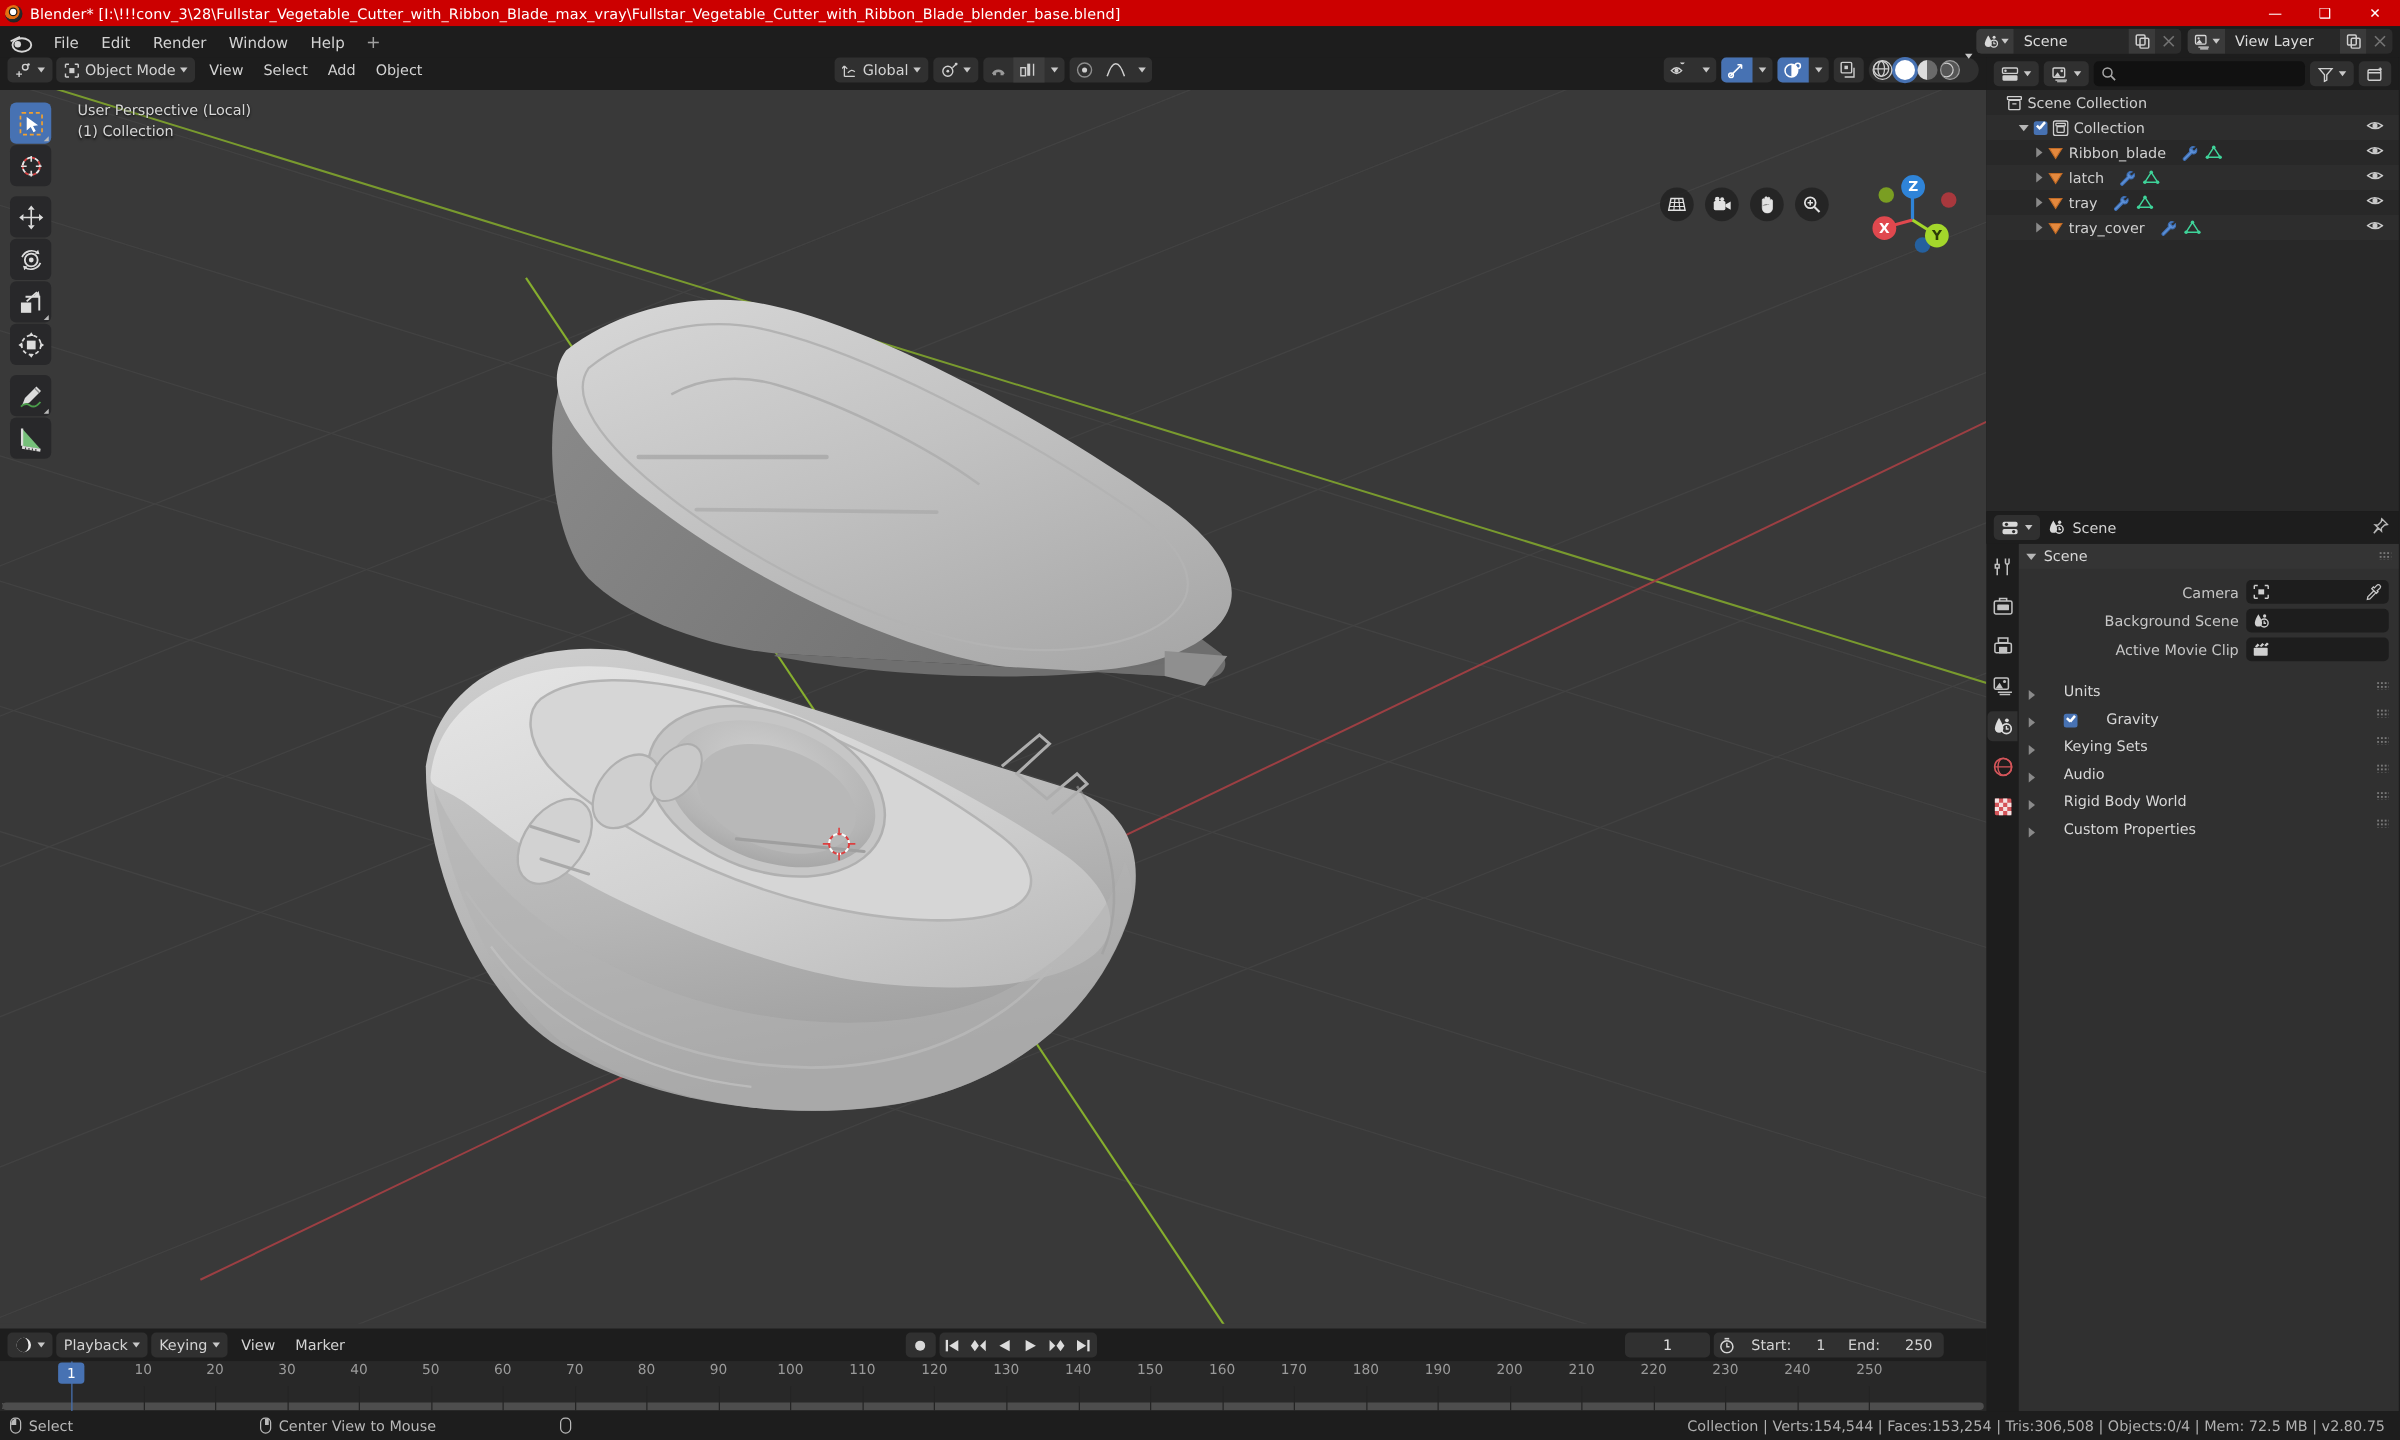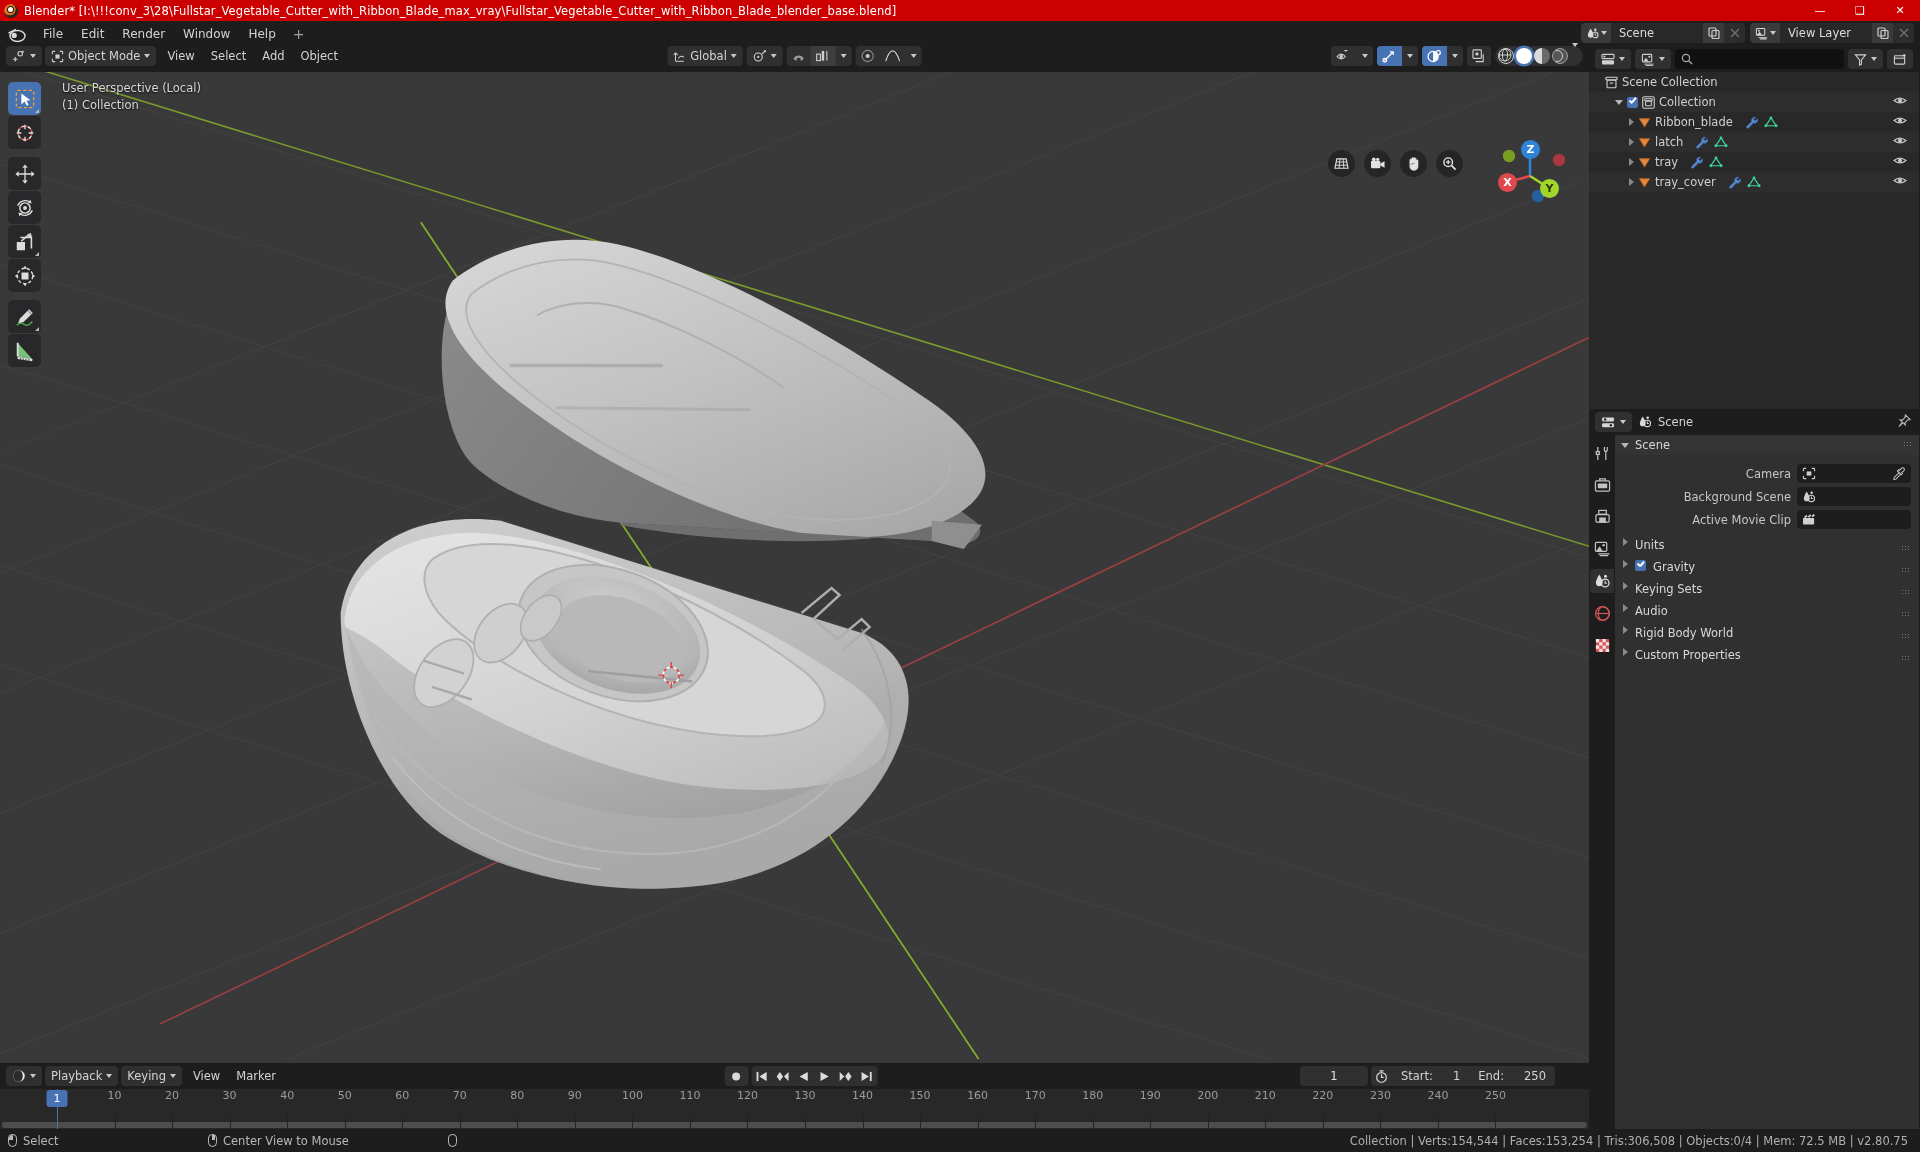--- a/index.html
+++ b/index.html
@@ -166,21 +166,21 @@
           border-radius: 4px 0 0 4px; }
   .ptab.active { background: #303030; }
   .props-content { flex: 1; padding: 0; overflow: hidden; }
   .panel-head { height: 20px; display: flex; align-items: center; gap: 6px; padding-left: 6px;
                 color: #d8d8d8; font-size: 11.5px; position: relative; background: #343434;}
   .panel-head .dots { position:absolute; right: 6px; top: 6px; }
   .prow { height: 21px; display: flex; align-items: center; padding: 0 8px 0 0; gap: 6px; margin-top: 2px;}
   .plabel { flex: 0 0 auto; width: 176px; text-align: right; color: #c6c6c6; font-size: 11.5px; }
   .pfield { flex: 1; height: 19px; background: #1d1d1d; border-radius: 4px; display: flex;
             align-items: center; padding: 0 5px; gap: 5px; }
-  .psub { height: 22px; display: flex; align-items: flex-start; gap: 7px; padding-left: 8px;
+  .psub { height: 22px; display: flex; align-items: flex-end; gap: 23px; padding-left: 8px;
           color: #d8d8d8; font-size: 11.5px; position: relative; }
   .psub .dots { position: absolute; right: 8px; top: 7px; }
   .dots { width: 10px; height: 7px;
     background-image: radial-gradient(#787878 37%, transparent 38%);
     background-size: 3px 3px; }
   .pin { position: absolute; right: 8px; top: 5px; }
 
   
   .statusbar { height: 23px; background: #1d1d1d; display: flex; align-items: center;
                flex: none; position: relative; padding-left: 8px; color: #b8b8b8; font-size: 11.5px; }

